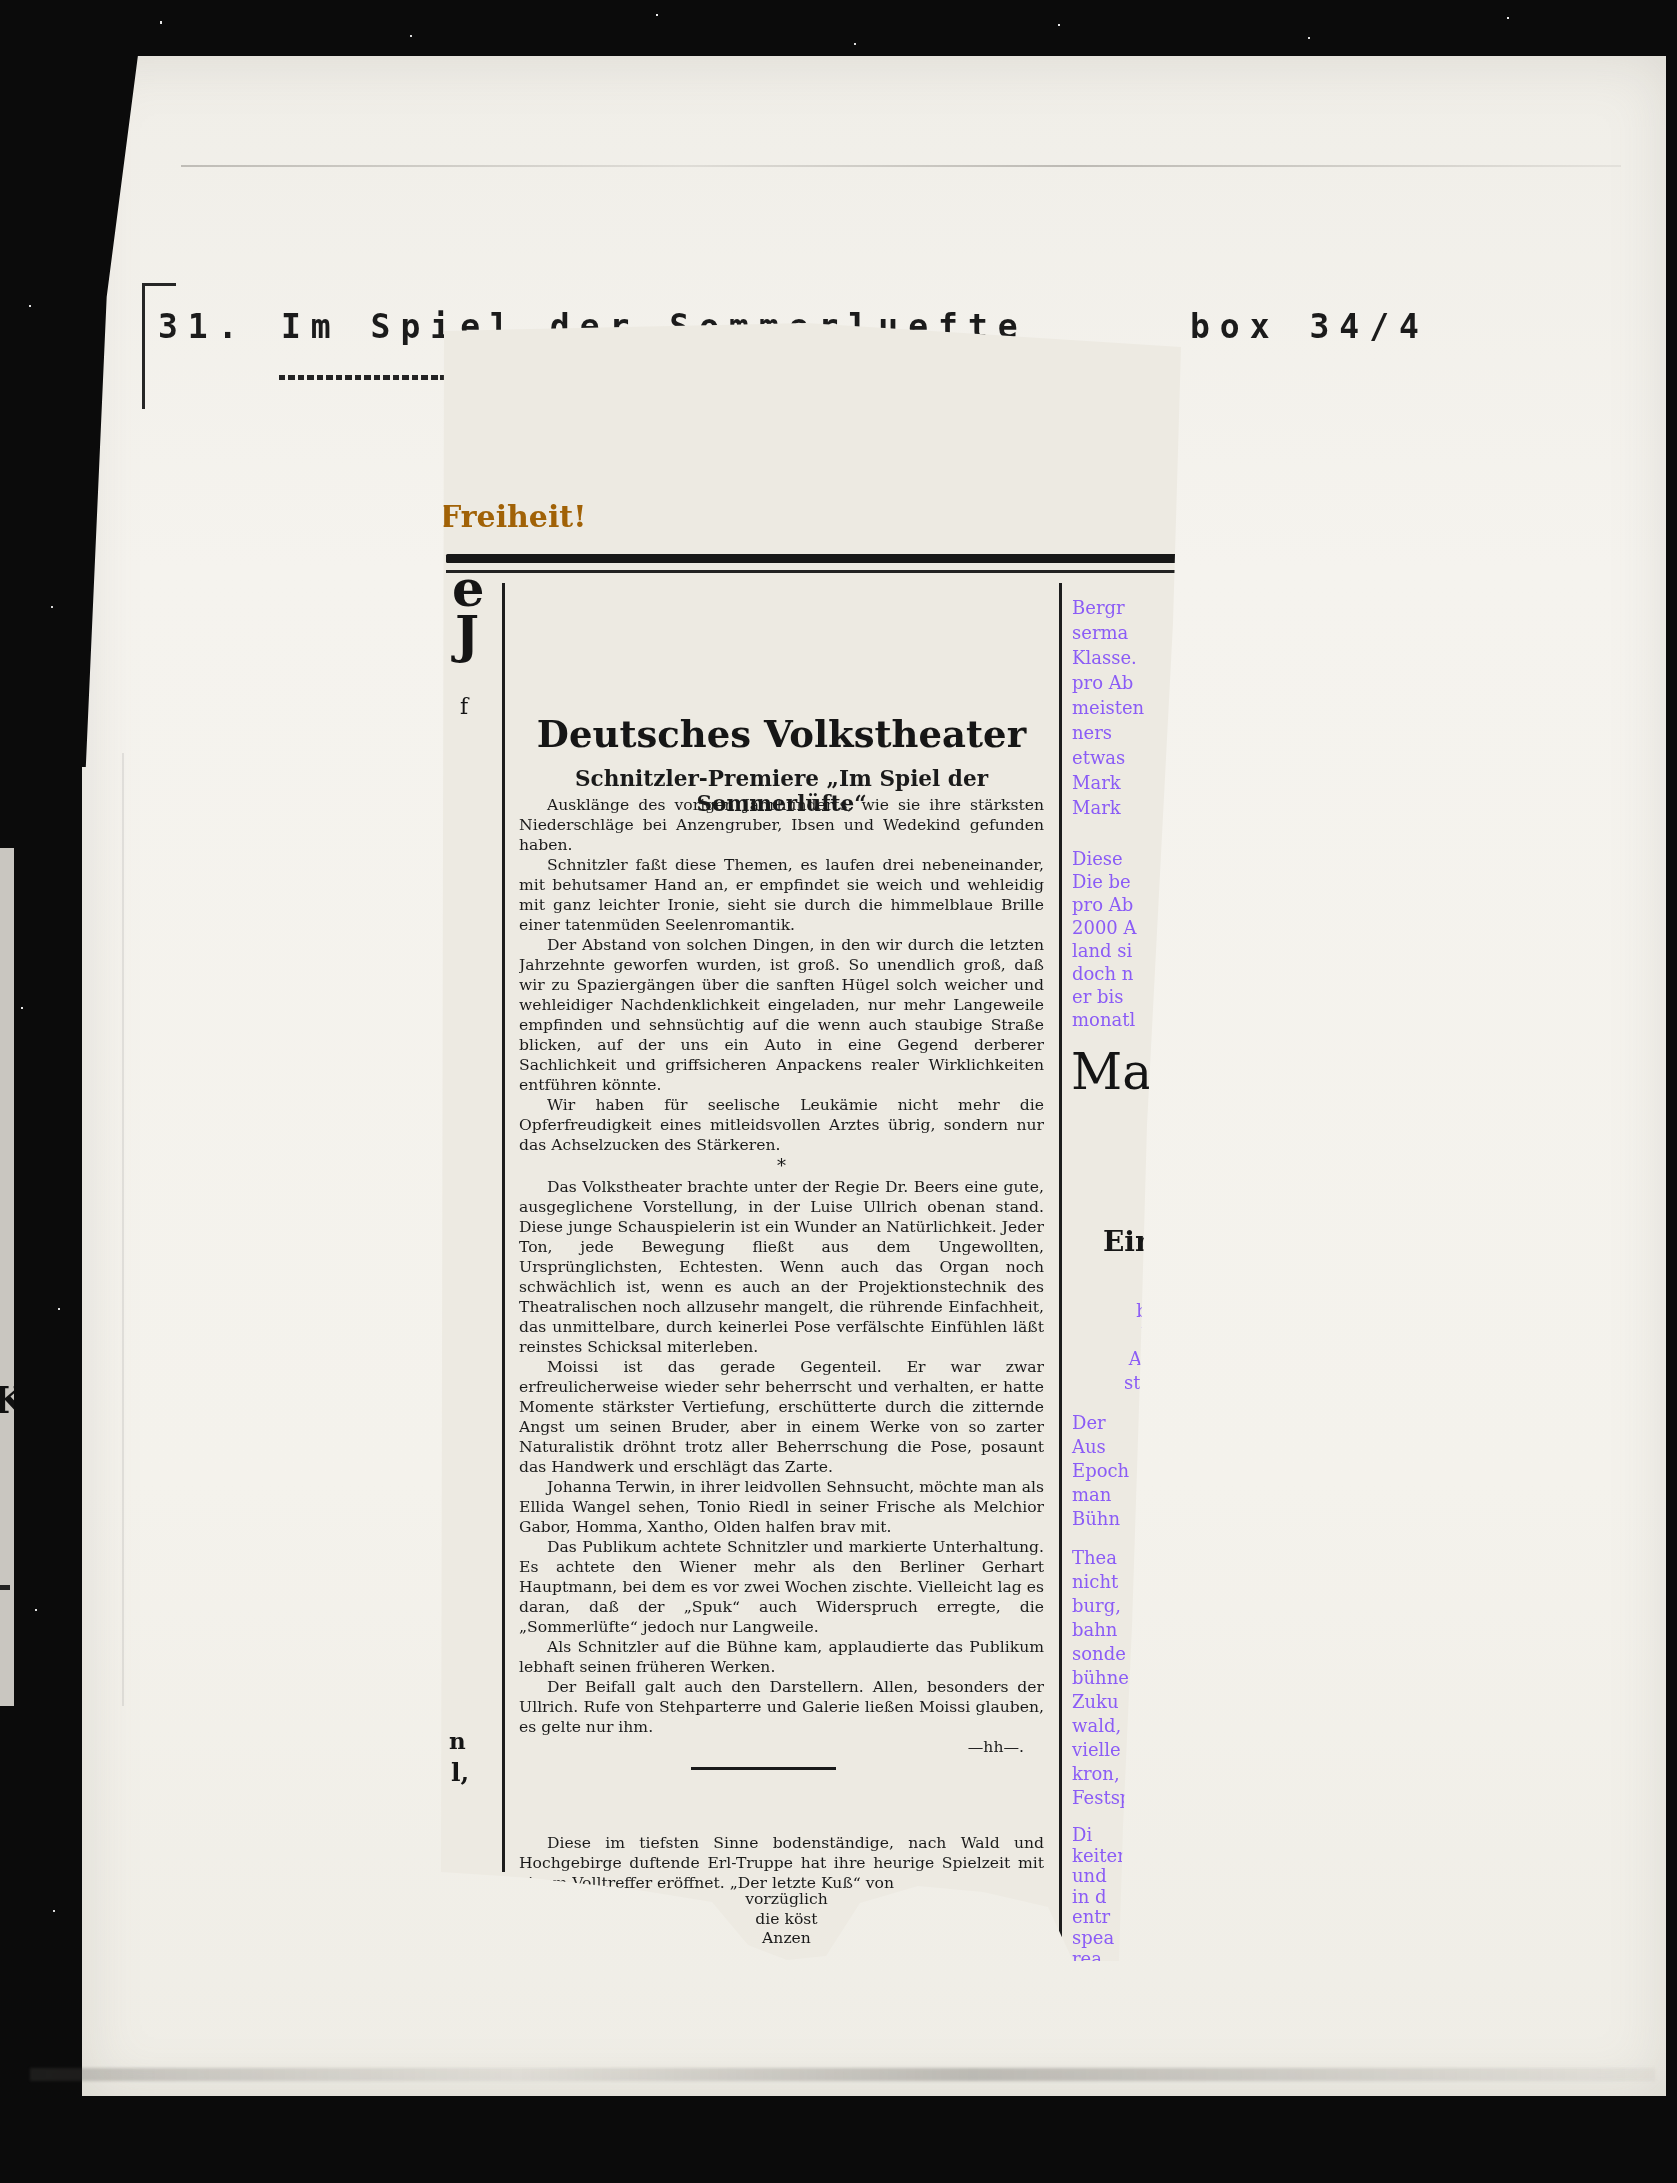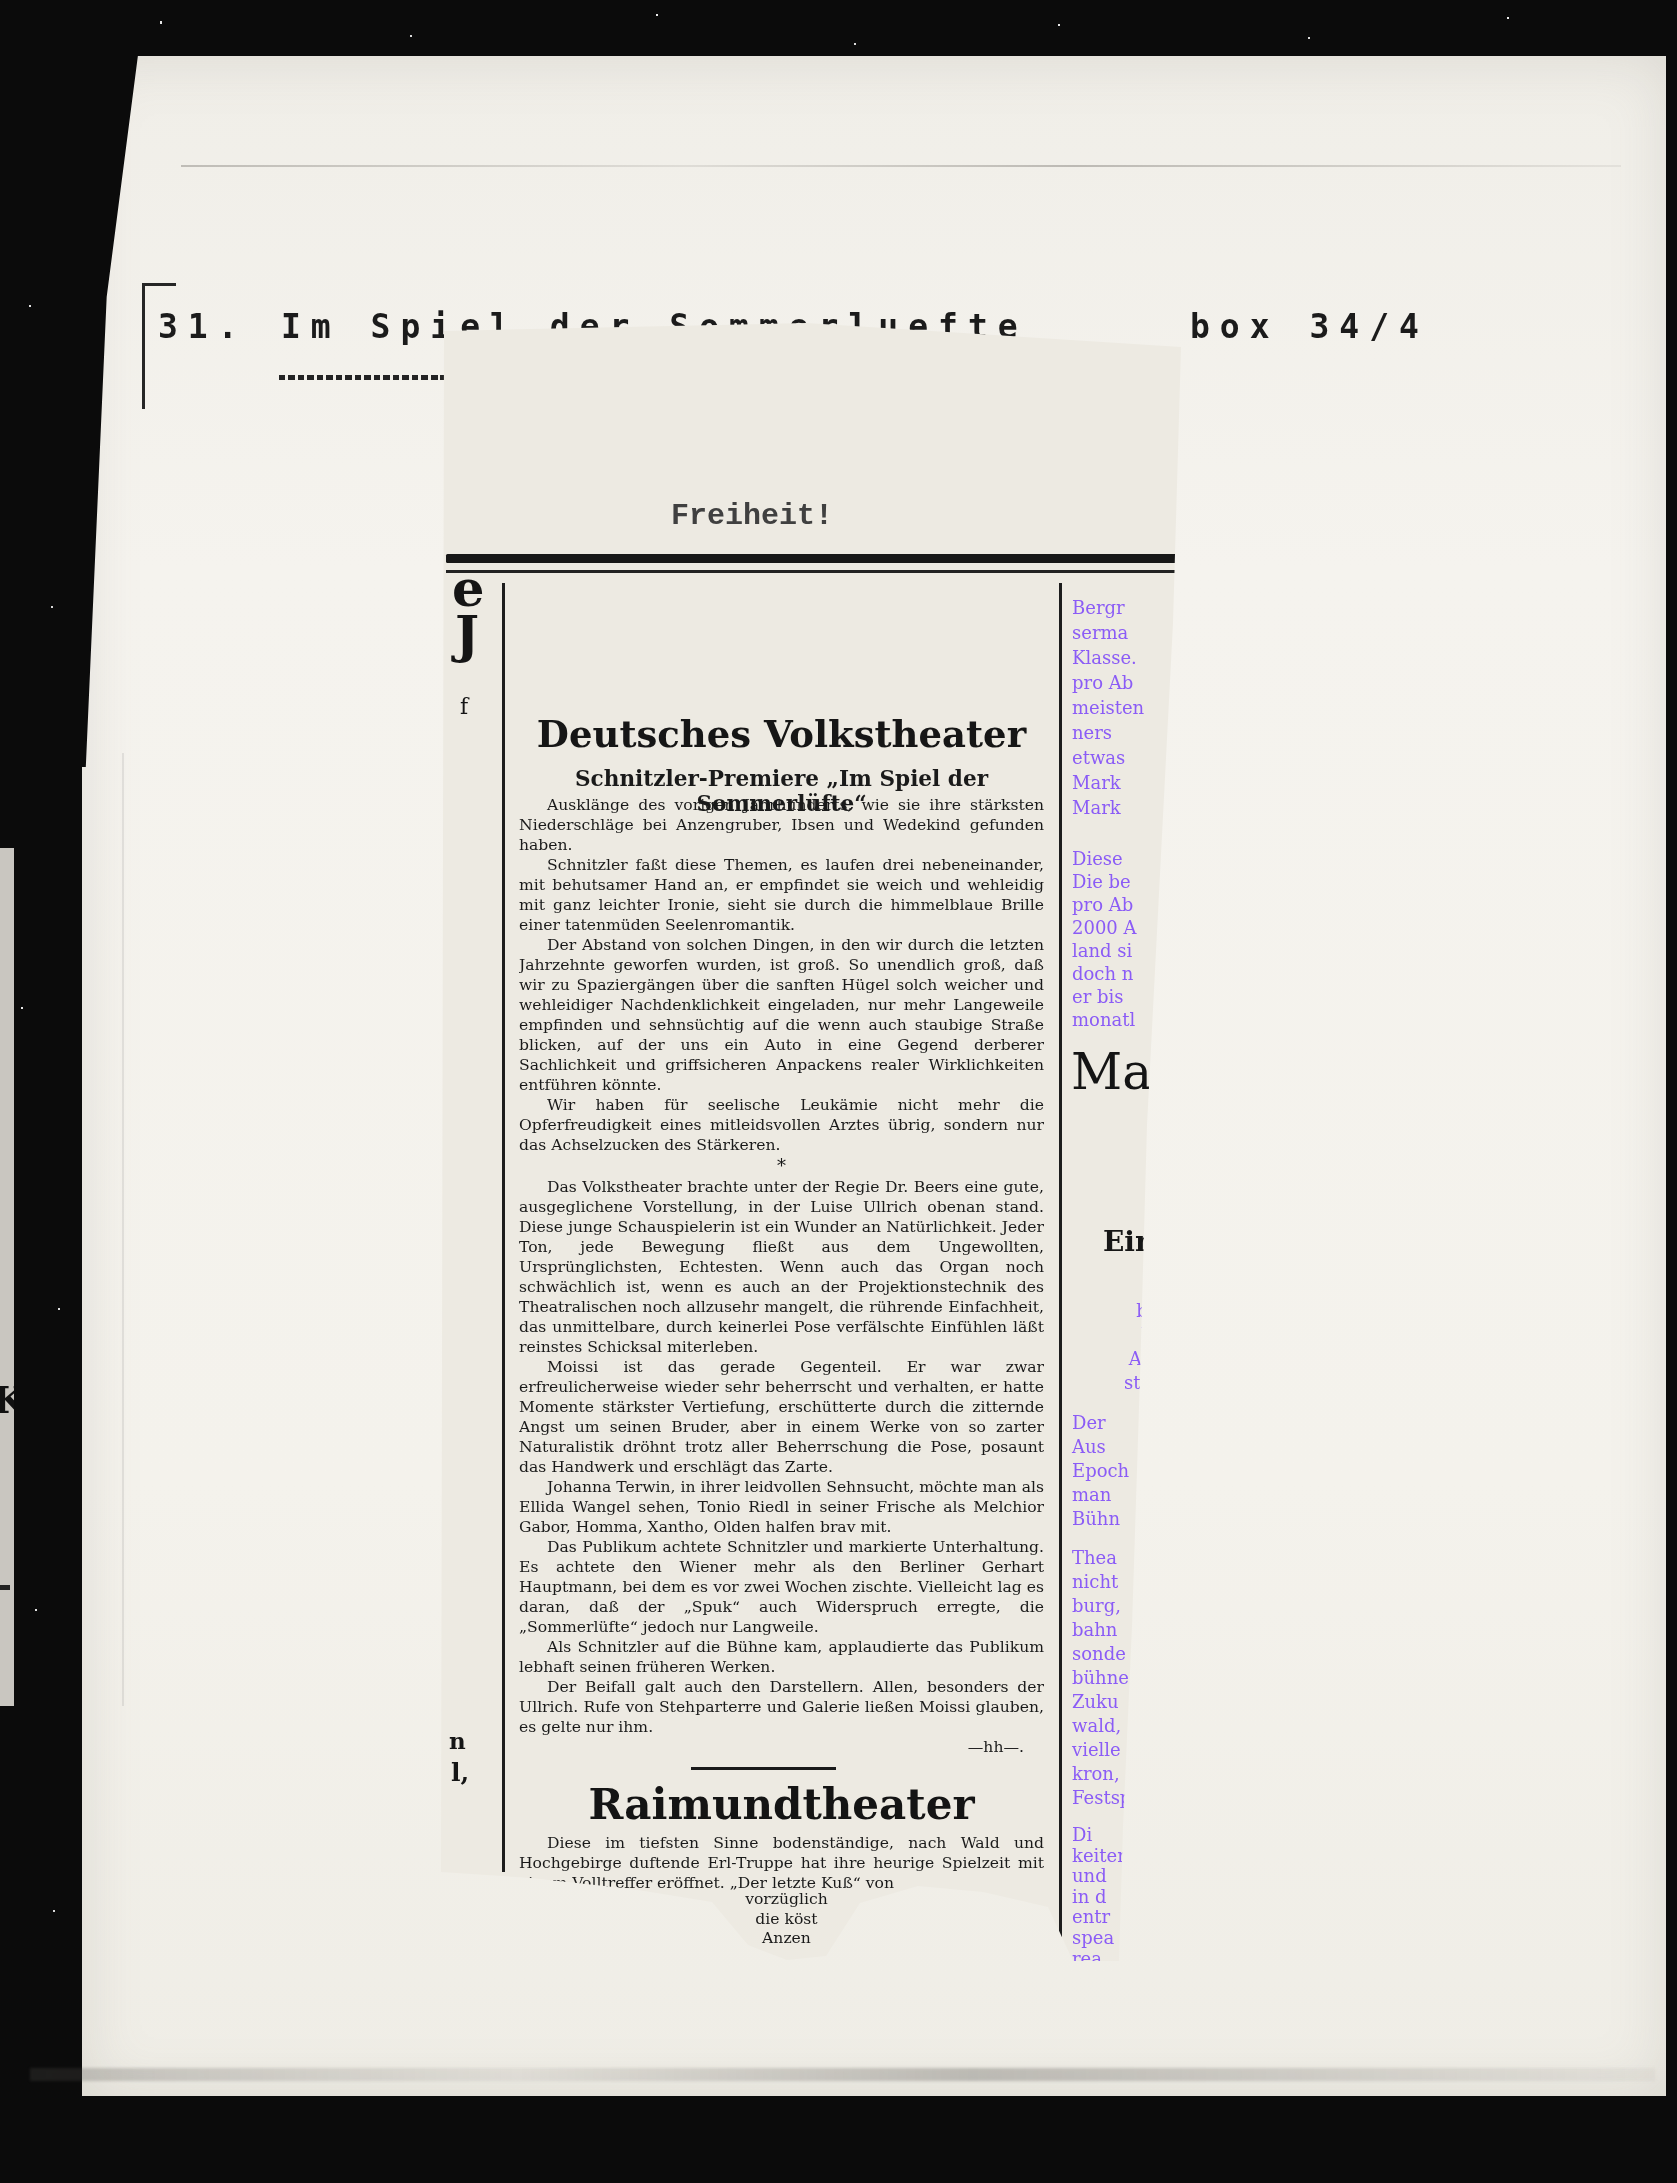--- a/index.html
+++ b/index.html
@@ -70,21 +70,21 @@
   .clipping{
     position:absolute;left:440px;top:322px;width:745px;height:1641px;
     background:#edeae2;box-shadow:1.5px 2px 8px rgba(40,38,34,.2);
     clip-path:polygon(4px 9px,366px 1px,741px 25px,733px 301px,720px 552px,
       707px 803px,700px 1054px,692px 1304px,683px 1505px,679px 1639px,
       633px 1639px,608px 1585px,543px 1570px,478px 1564px,420px 1581px,
       386px 1634px,347px 1638px,308px 1623px,272px 1580px,192px 1567px,
       91px 1556px,1px 1550px);
   }
   .clipping > *{position:absolute;}
-  .masthead{left:0;top:177px;width:624px;text-align:center;font-weight:bold;font-size:30px;color:#404040;font-family:Liberation Mono, monospace;}
+  .masthead{left:0;top:177px;width:624px;font-weight:bold;font-size:30px;color:#a16207;}
   .rule-thick{left:6px;top:232px;width:733px;height:8.5px;background:#171717;border-radius:1.5px;}
   .rule-thin{left:6px;top:248px;width:733px;height:2.5px;background:#222;}
   .vrule-left{left:62px;top:261px;width:2.5px;height:1289px;background:#1d1d1d;}
   .vrule-right{left:619px;top:261px;width:2.5px;height:1379px;background:#1d1d1d;}
 
   .h-theater{left:79px;top:285px;width:525px;text-align:center;font-weight:bold;
     font-size:76px;letter-spacing:5px;color:#141414;}
   .h-volks{left:79px;top:390px;width:525px;text-align:center;font-weight:bold;font-size:37px;color:#161616;}
   .h-premiere{left:79px;top:444px;width:525px;text-align:center;font-weight:bold;font-size:21.6px;color:#1a1a1a;}
 
@@ -167,21 +167,20 @@
       <p>Das Volkstheater brachte unter der Regie Dr. Beers eine gute, ausgeglichene Vorstellung, in der Luise Ullrich obenan stand. Diese junge Schauspielerin ist ein Wunder an Natürlichkeit. Jeder Ton, jede Bewegung fließt aus dem Ungewollten, Ursprünglichsten, Echtesten. Wenn auch das Organ noch schwächlich ist, wenn es auch an der Projektionstechnik des Theatralischen noch allzusehr mangelt, die rührende Einfachheit, das unmittelbare, durch keinerlei Pose verfälschte Einfühlen läßt reinstes Schicksal miterleben.</p>
       <p>Moissi ist das gerade Gegenteil. Er war zwar erfreulicherweise wieder sehr beherrscht und verhalten, er hatte Momente stärkster Vertiefung, erschütterte durch die zitternde Angst um seinen Bruder, aber in einem Werke von so zarter Naturalistik dröhnt trotz aller Beherrschung die Pose, posaunt das Handwerk und erschlägt das Zarte.</p>
       <p>Johanna Terwin, in ihrer leidvollen Sehnsucht, möchte man als Ellida Wangel sehen, Tonio Riedl in seiner Frische als Melchior Gabor, Homma, Xantho, Olden halfen brav mit.</p>
       <p>Das Publikum achtete Schnitzler und markierte Unterhaltung. Es achtete den Wiener mehr als den Berliner Gerhart Hauptmann, bei dem es vor zwei Wochen zischte. Vielleicht lag es daran, daß der „Spuk“ auch Widerspruch erregte, die „Sommerlüfte“ jedoch nur Langweile.</p>
       <p>Als Schnitzler auf die Bühne kam, applaudierte das Publikum lebhaft seinen früheren Werken.</p>
       <p>Der Beifall galt auch den Darstellern. Allen, besonders der Ullrich. Rufe von Stehparterre und Galerie ließen Moissi glauben, es gelte nur ihm.</p>
       <p class="sig-line">—hh—.</p>
     </div>
 
     <div class="mini-rule"></div>
-    <div class="h-raimund">Raimundtheater</div>
     <div class="raimund-p">Diese im tiefsten Sinne bodenständige, nach Wald und Hochgebirge duftende Erl-Truppe hat ihre heurige Spielzeit mit einem Volltreffer eröffnet. „Der letzte Kuß“ von</div>
     <div class="torn-frag tf1">vorzüglich</div>
     <div class="torn-frag tf2">die köst</div>
     <div class="torn-frag tf3">Anzen</div>
 
     <span class="lf lf-e">e</span>
     <span class="lf lf-j">J</span>
     <span class="lf lf-f">f</span>
     <span class="lf lf-n">n</span>
     <span class="lf lf-l">l,</span>

